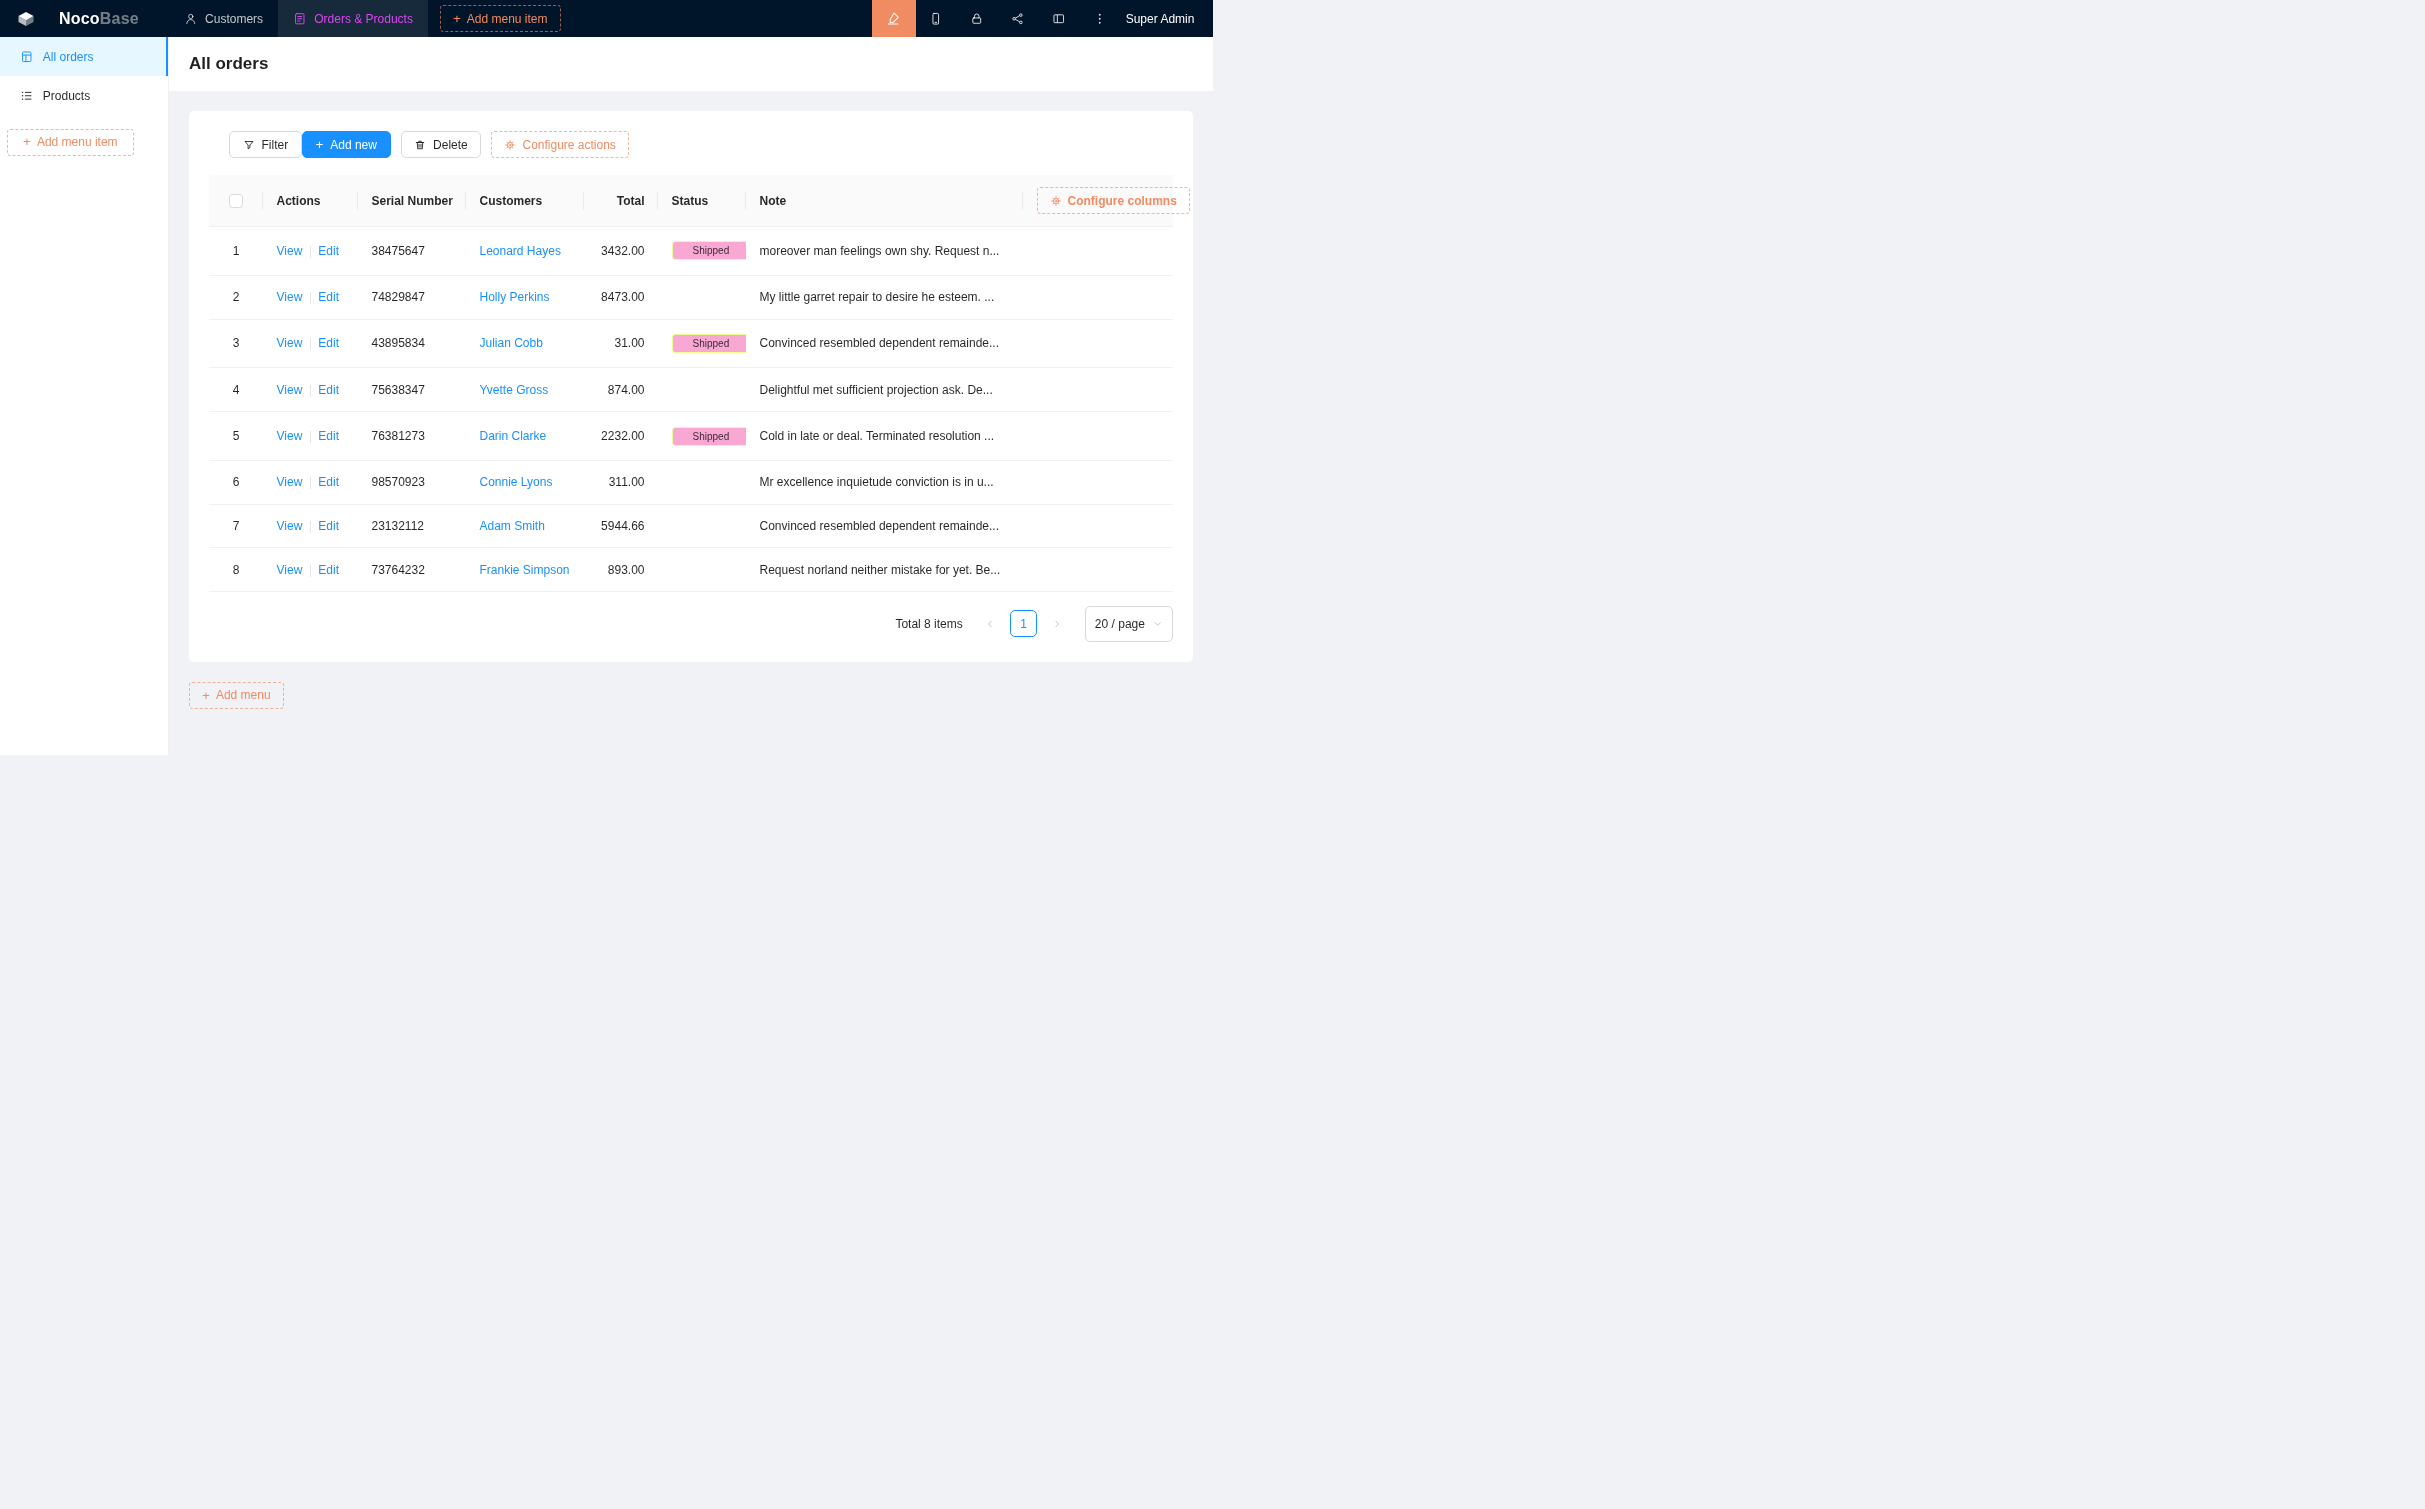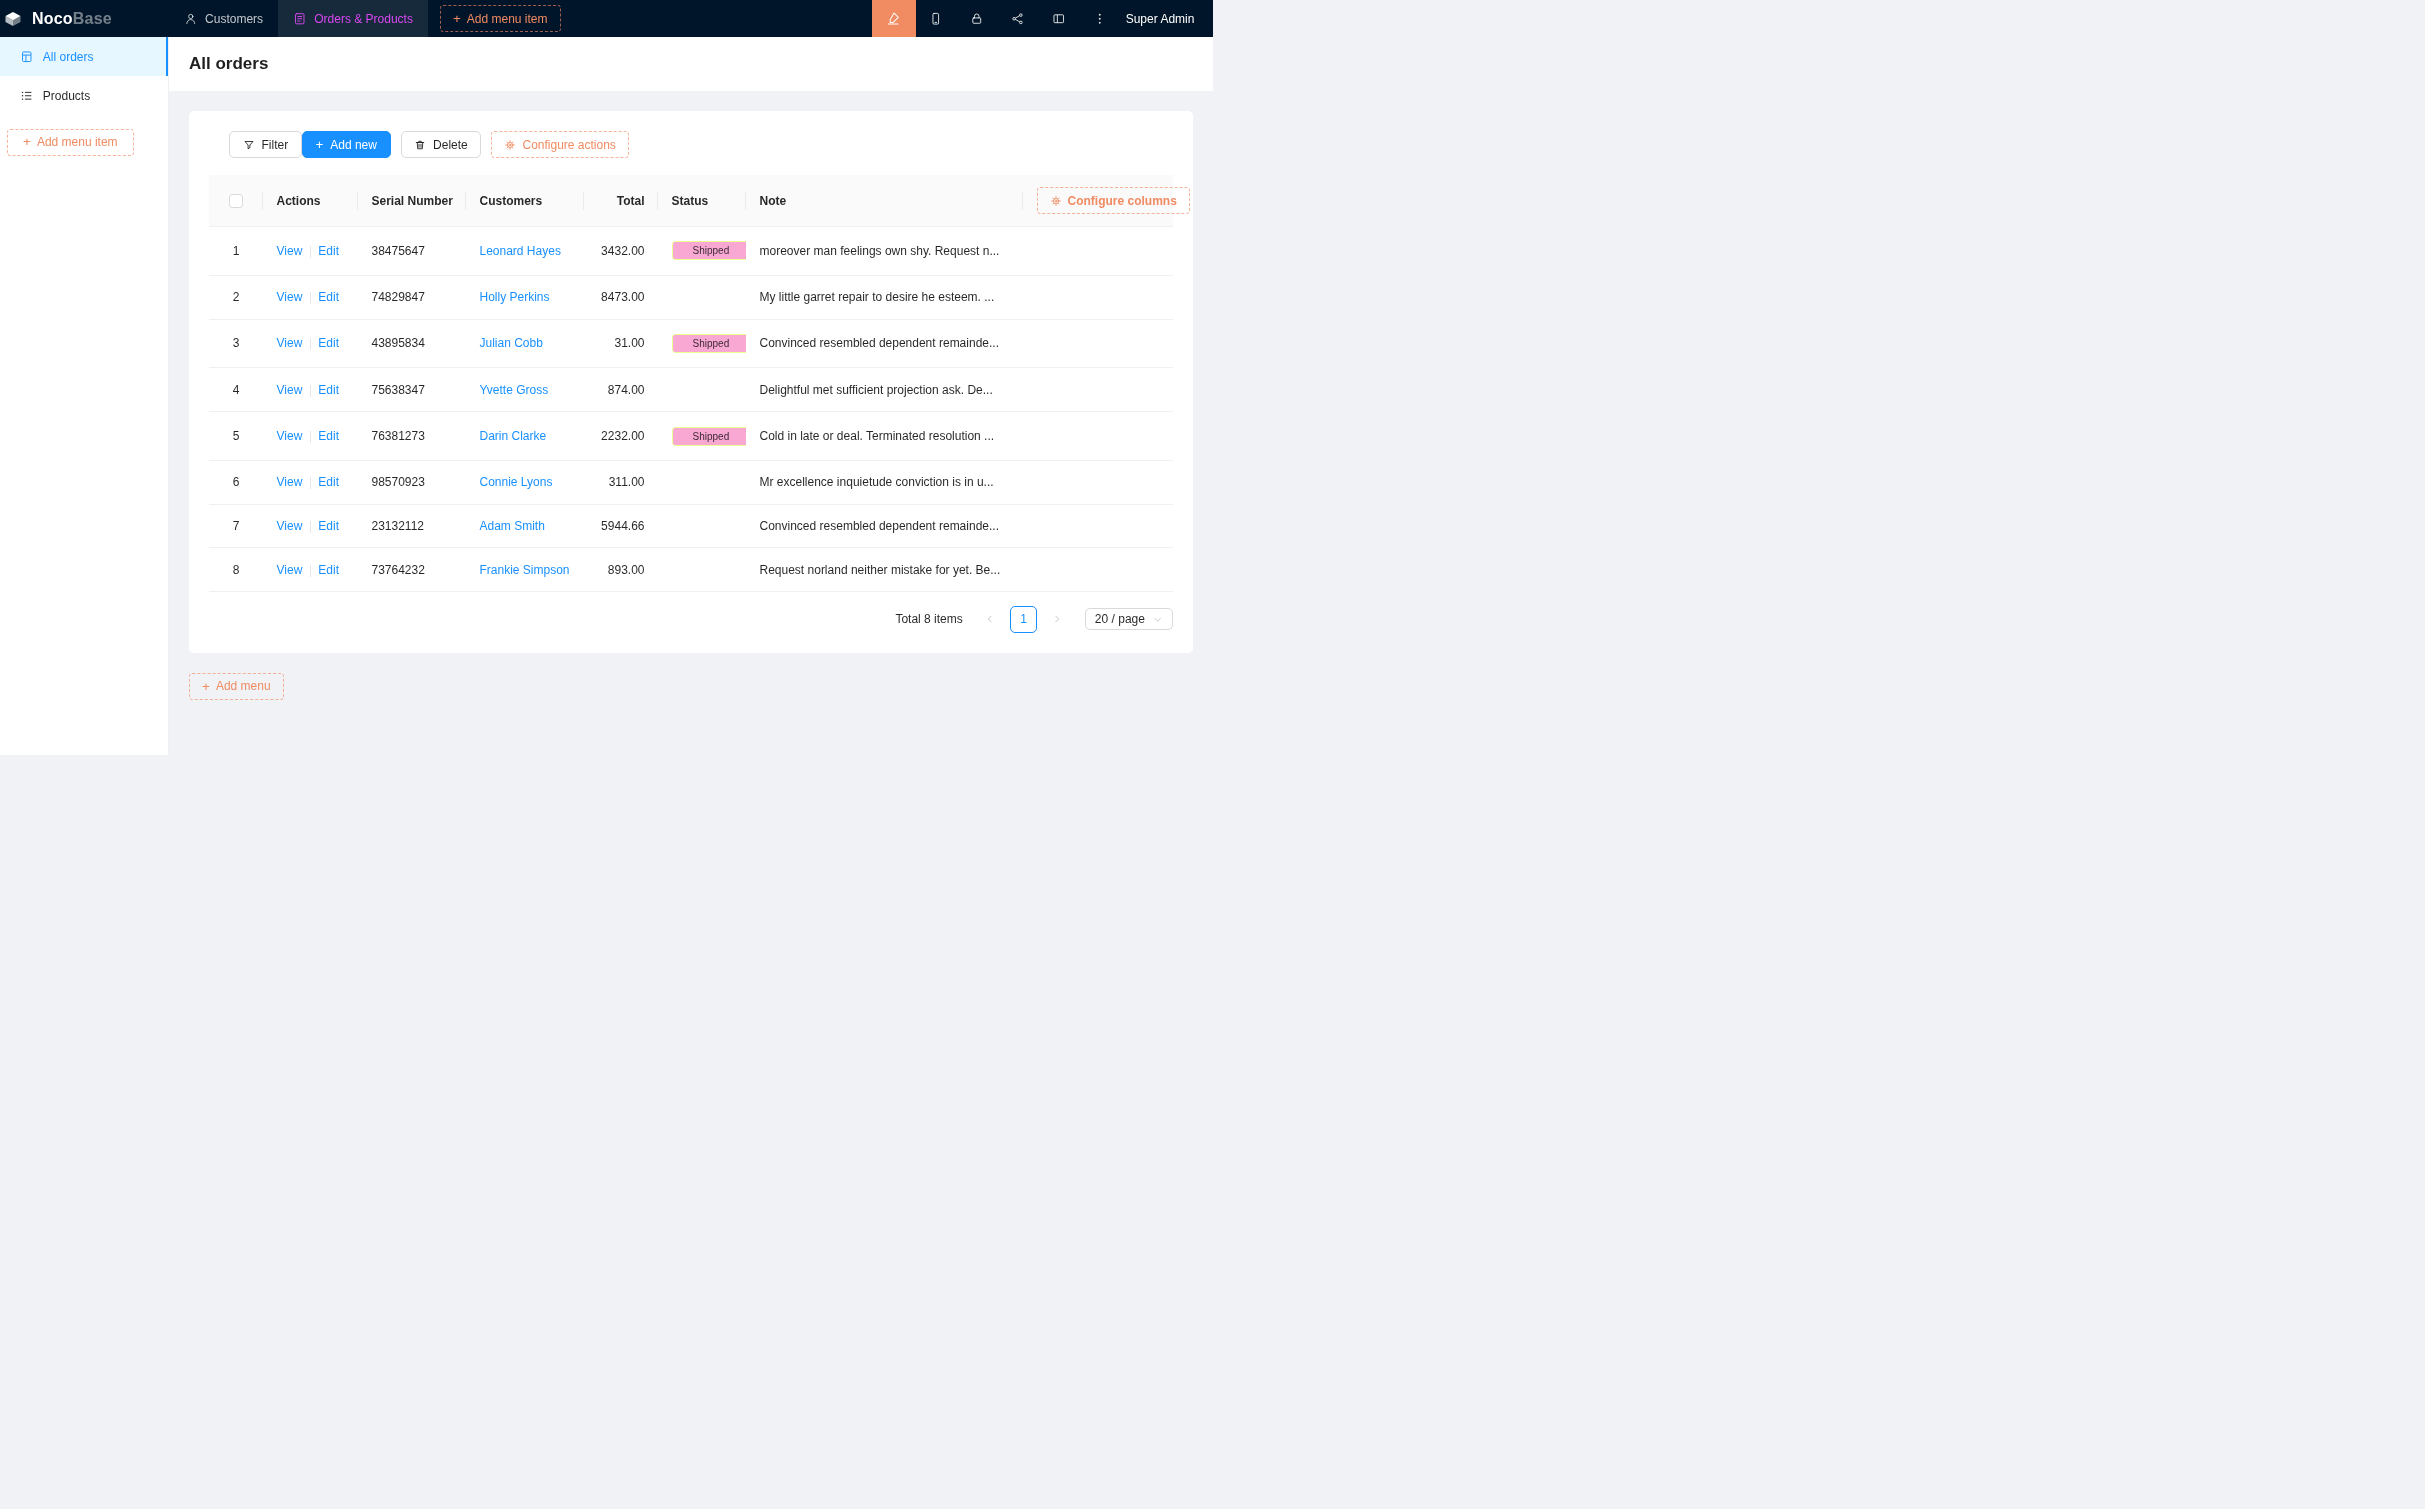--- a/index.html
+++ b/index.html
@@ -11,21 +11,21 @@
     background:#f0f2f5;
     overflow:hidden;
   }
   .app { display:flex; flex-direction:column; height:100%; }
 
   
   .navbar {
     height:37px; background:#001529; display:flex; align-items:center;
     color:#fff; flex-shrink:0;
   }
-  .logo { width:169px; display:flex; align-items:center; gap:9px; padding:0 3px; cursor:pointer; }
+  .logo { width:169px; display:flex; align-items:center; gap:23px; padding:0 16px; cursor:pointer; }
   .logo-text { font-size:16px; font-weight:bold; letter-spacing:0.2px; }
   .logo-text b { color:#fff; }
   .logo-text i { font-style:normal; color:rgba(255,255,255,0.45); }
   .nav-tabs { display:flex; height:100%; }
   .nav-tab {
     display:flex; align-items:center; gap:7.6px; padding:0 15px;
     color:rgba(255,255,255,0.75); cursor:pointer; font-size:12px;
   }
   .nav-tab.active { background:rgba(255,255,255,0.09); color:#d946ef; }
   .navbar-add { margin-left:12px; }
@@ -112,21 +112,21 @@
   .page-total { margin-right:6.8px; }
   .page-nav {
     width:27px; height:27px; display:flex; align-items:center; justify-content:center;
     color:rgba(0,0,0,0.25); cursor:pointer; border-radius:5px;
   }
   .page-num {
     min-width:27px; height:27px; display:flex; align-items:center; justify-content:center;
     border:0.8px solid #1890ff; color:#1890ff; background:#fff; border-radius:5px; cursor:pointer;
   }
   .page-size {
-    height:22px; display:inline-flex; align-items:center; gap:8.5px; padding:0 9.3px;
+    height:36px; display:inline-flex; align-items:center; gap:8.5px; padding:0 9.3px;
     border:0.8px solid #d9d9d9; border-radius:5px; background:#fff; cursor:pointer; margin-left:6.8px;
   }
   .page-size .caret { color:rgba(0,0,0,0.25); display:flex; }
 
   .add-block { margin-top:20px; }
 
   svg { display:block; }
 </style>
 </head>
 <body>

